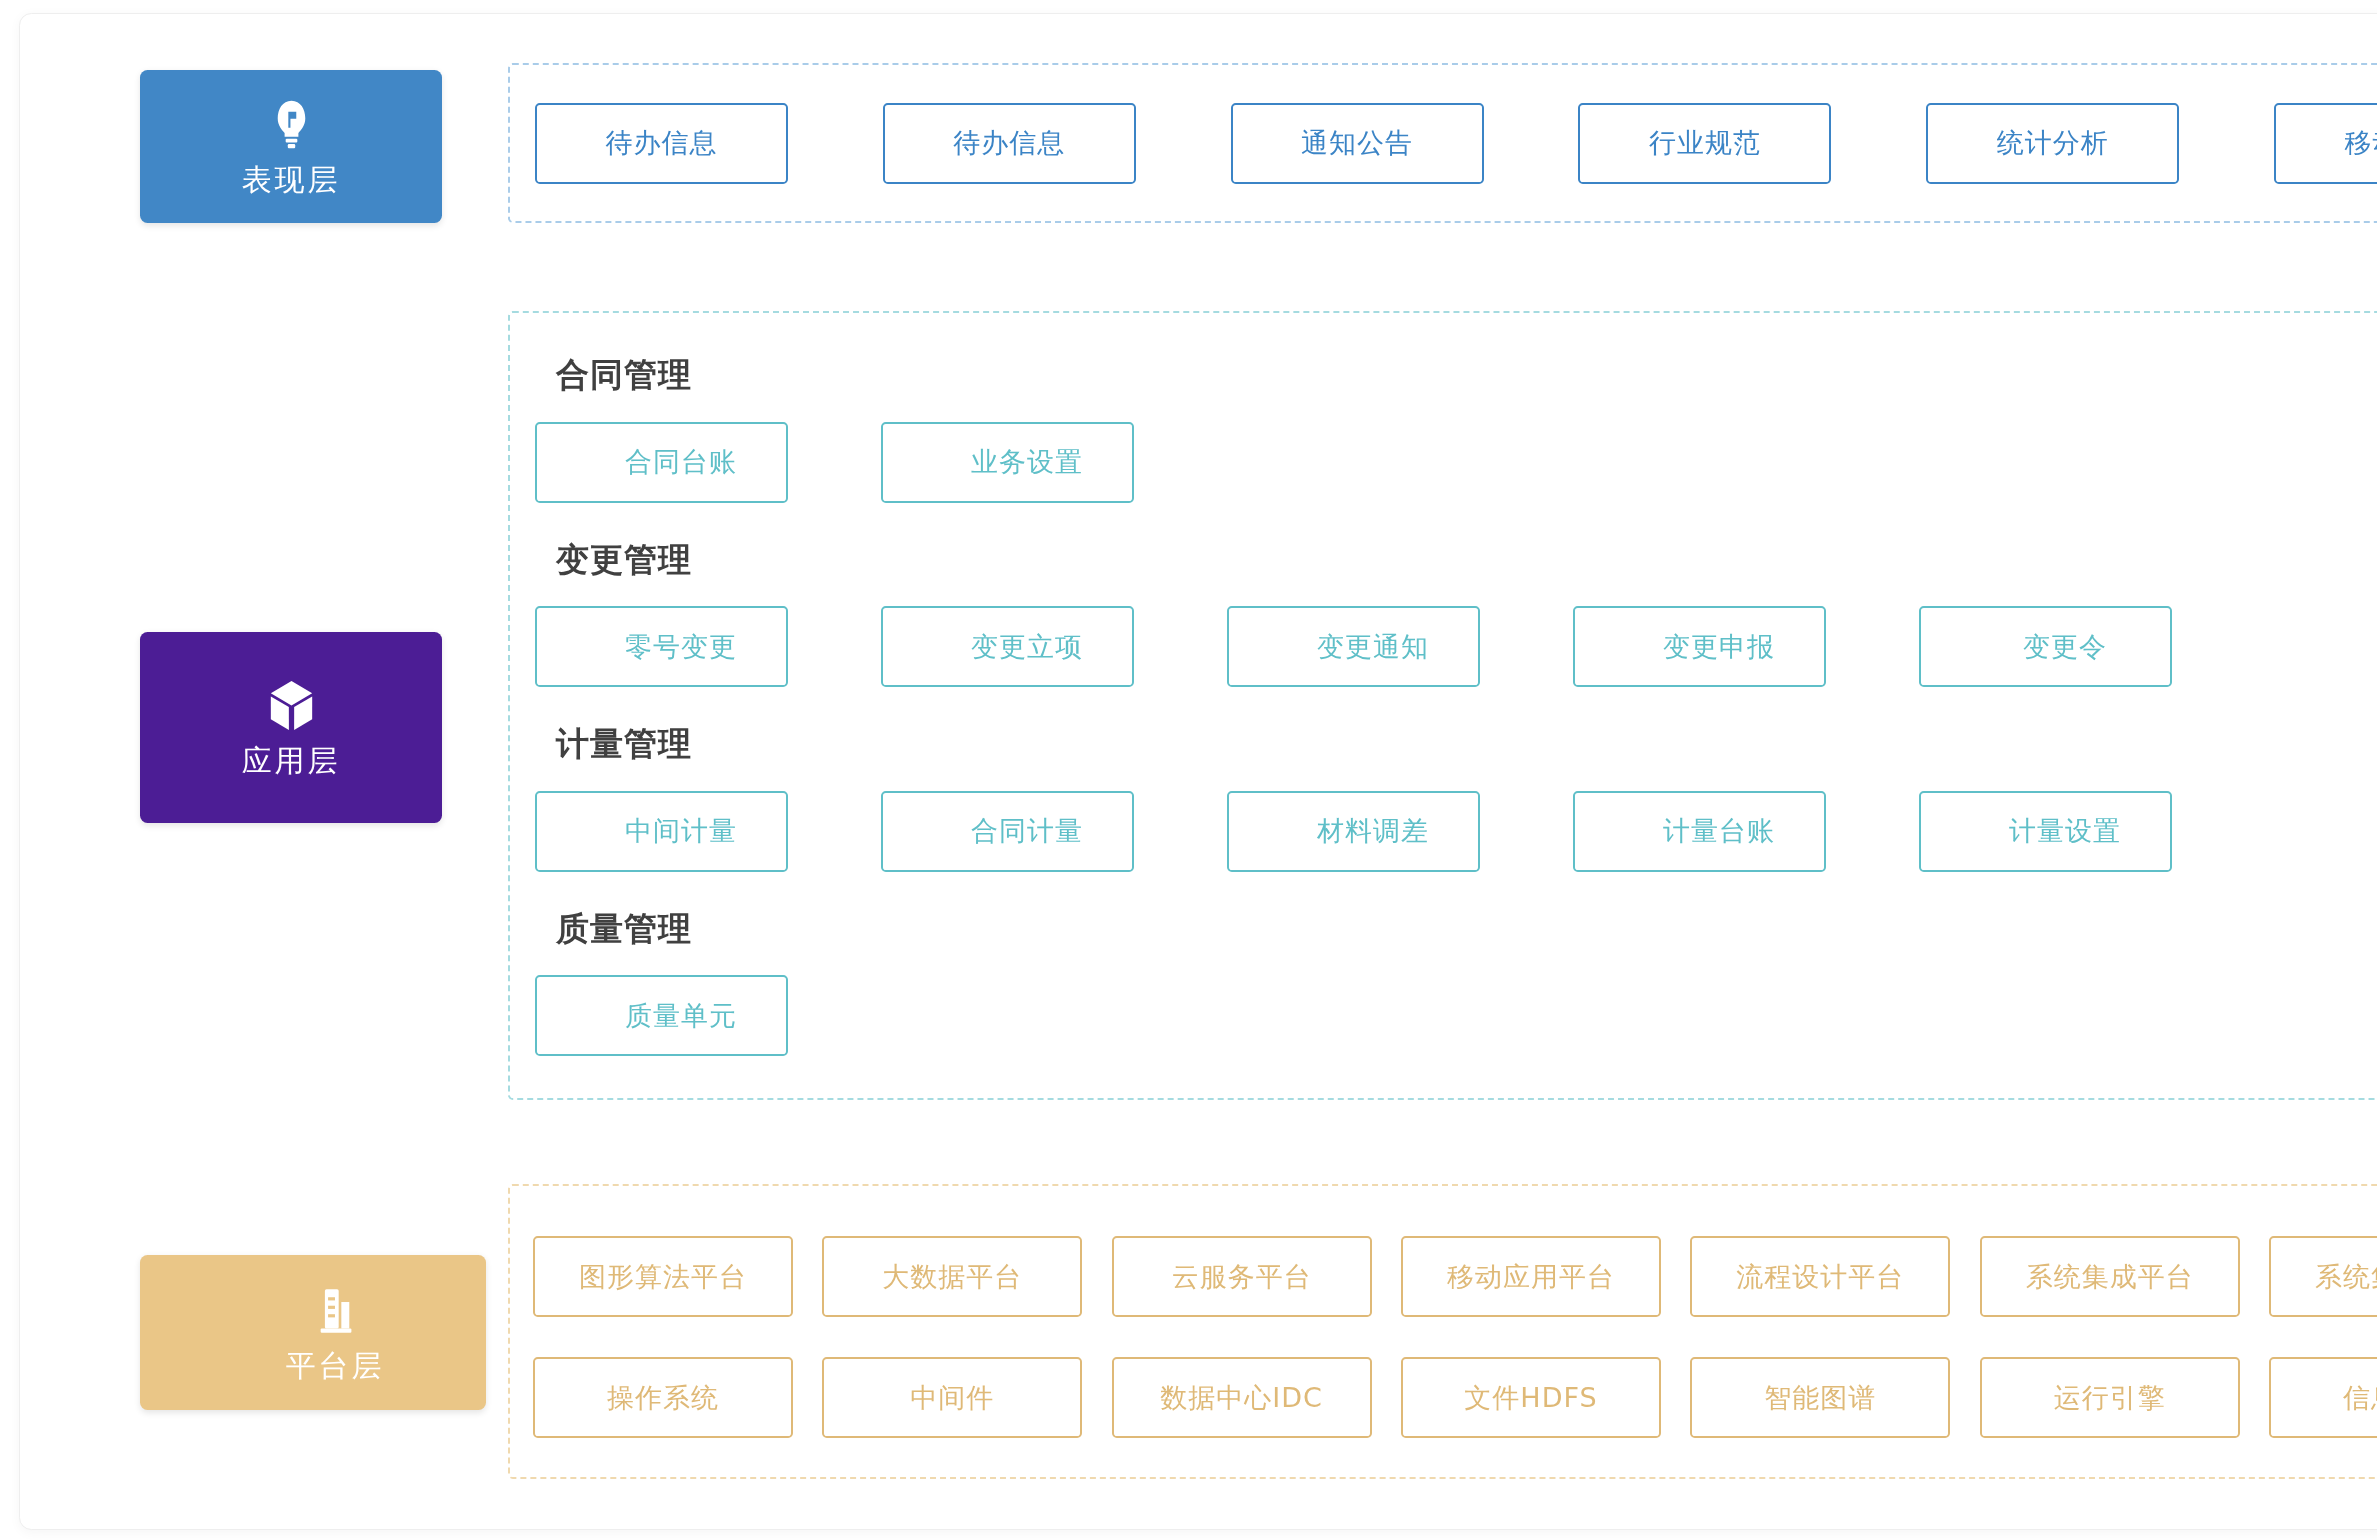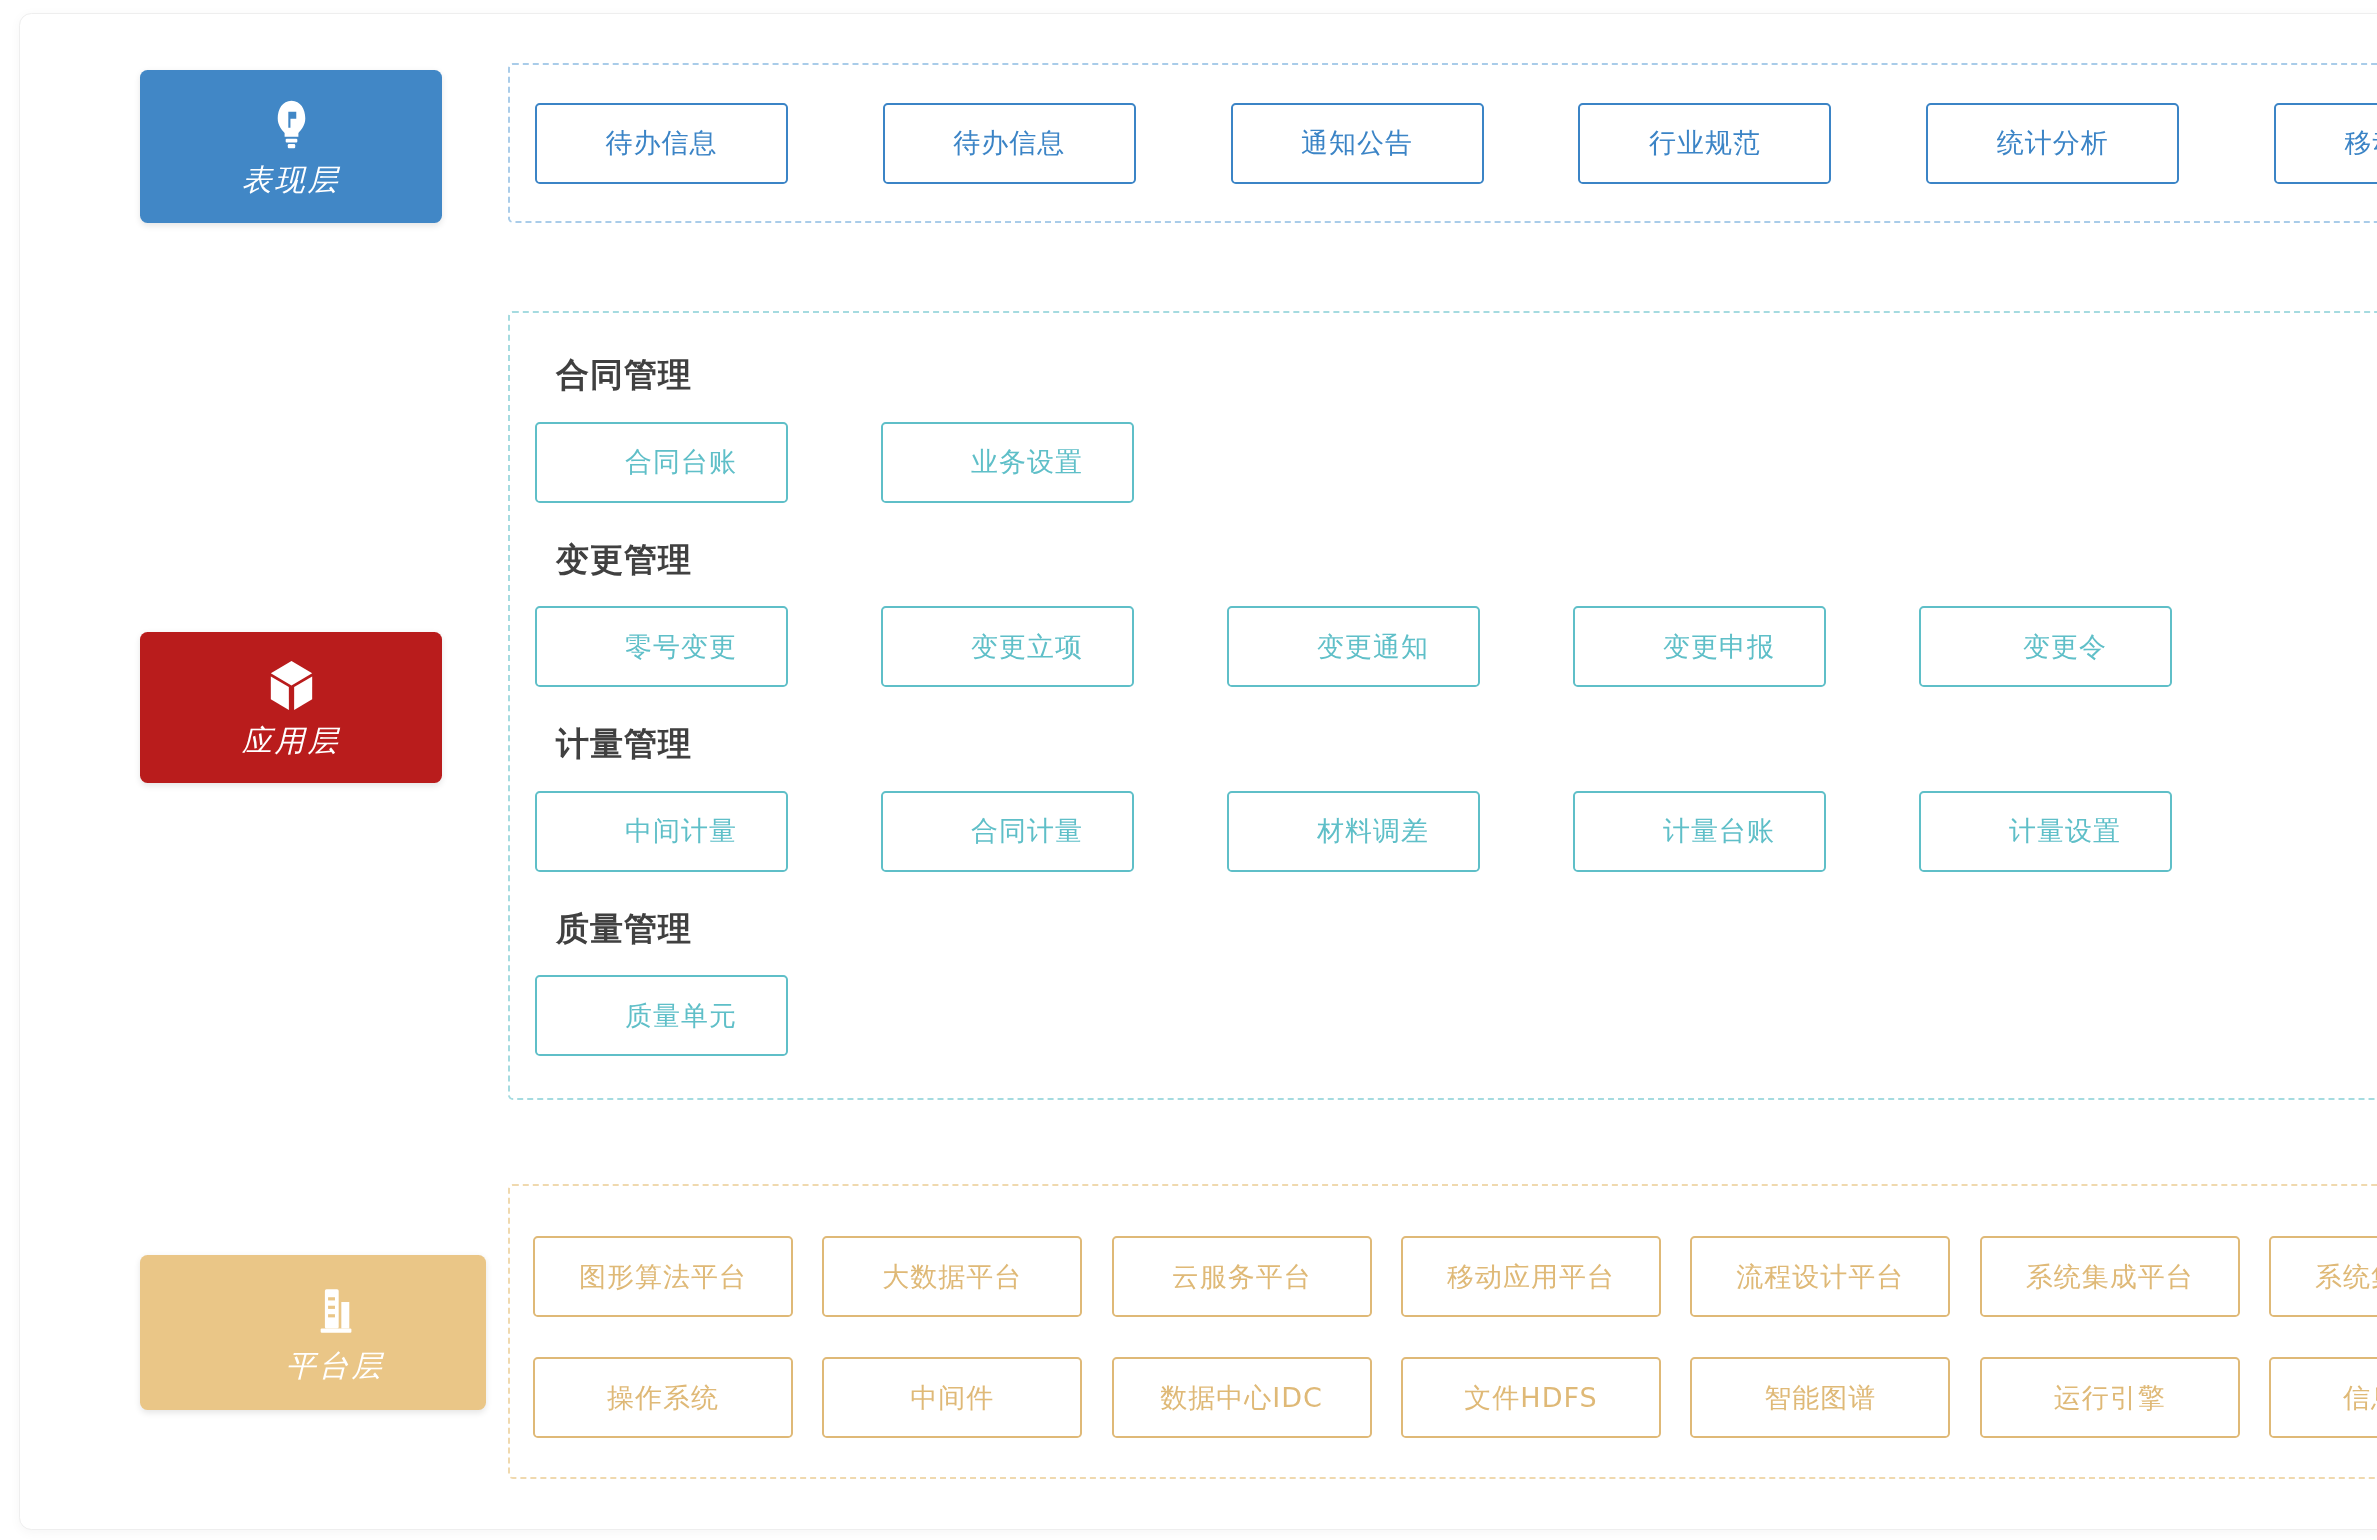--- a/index.html
+++ b/index.html
@@ -12,24 +12,23 @@
     position:absolute; left:19px; top:13.3px; right:19px; bottom:11.4px;
     border:1.4px solid #eeeeee; border-radius:12.4px; background:#ffffff;
     box-shadow:0 2.9px 11.4px rgba(0,0,0,0.04);
   }
 
   
   .layer-box {
     position:absolute; left:140px; width:302px; border-radius:7.6px; color:#ffffff;
     display:flex; flex-direction:column; align-items:center; justify-content:center; gap:13.3px;
     box-shadow:0 2.9px 6.7px rgba(0,0,0,0.10);
-    font-style:italic;
   }
   .layer-presentation { top:70px;  height:153px; background:#4187C6; }
-  .layer-application  { top:632px; height:151px; background:#b91c1c; }
+  .layer-application  { top:632px; height:191px; background:#4c1d95; }
   .layer-platform     { top:1255px; height:155px; background:#EAC687;padding-left:44px; }
   .layer-label { font-size:30px; letter-spacing:2.9px; line-height:1; }
   .layer-icon svg { width:53px; height:53px; display:block; }
 
   
   .panel { position:absolute; left:508px; width:2046px; box-sizing:border-box; border-radius:4.8px; }
   .panel-top {
     top:63px; height:160px; border:2.4px dashed #A9CCE9;
     display:flex; align-items:center; justify-content:space-between; padding:0 25px;
   }

